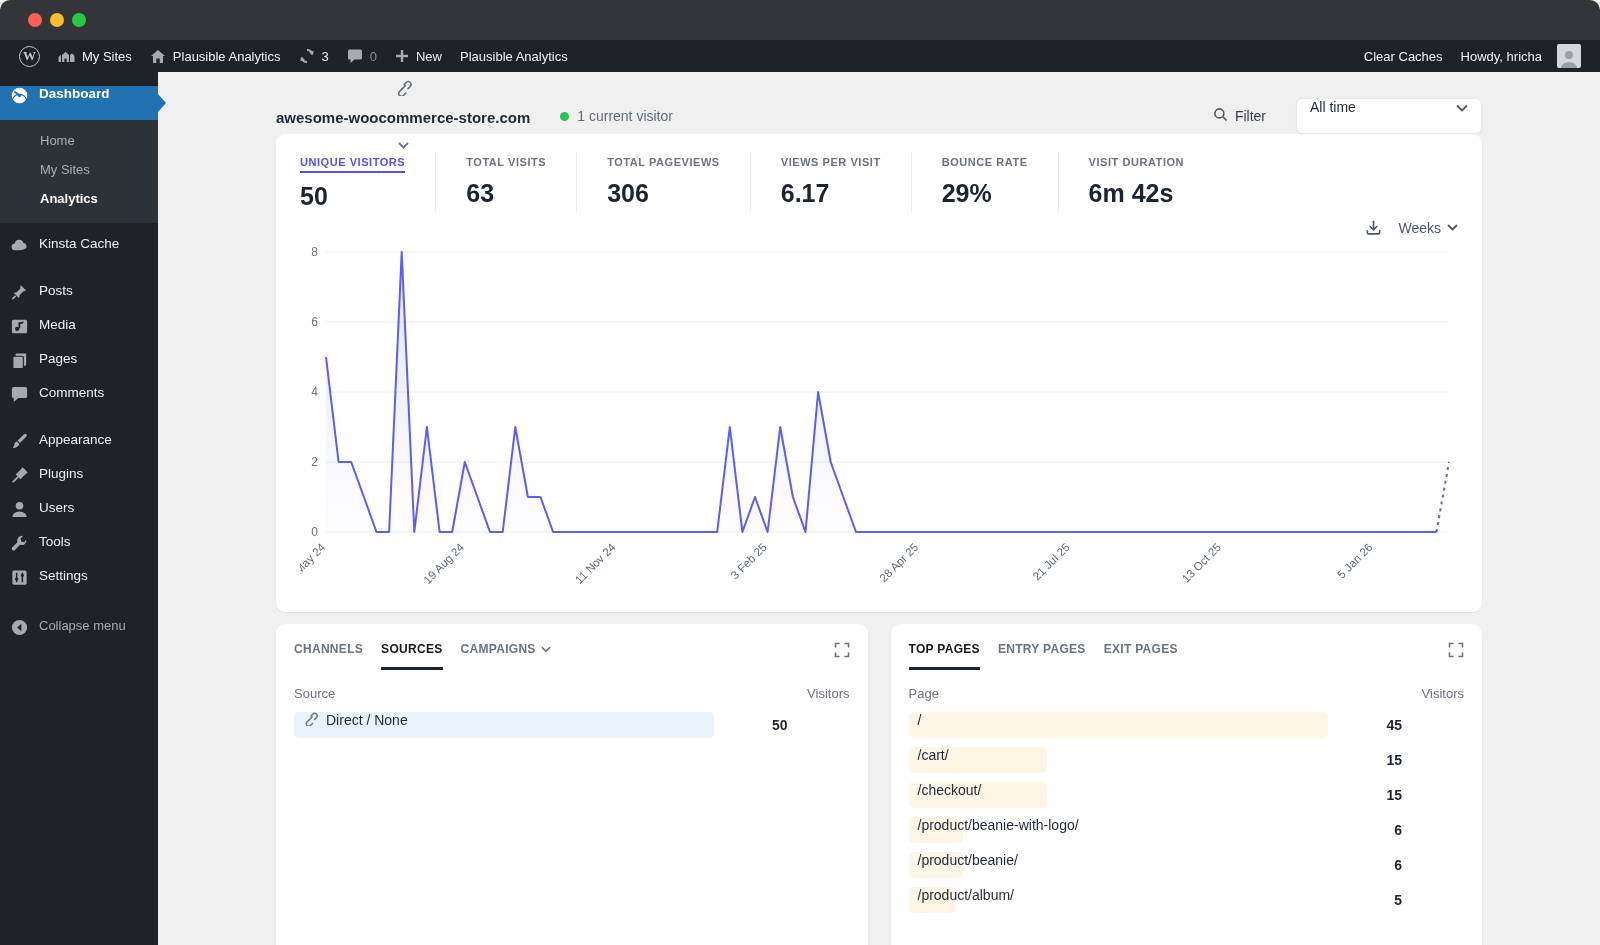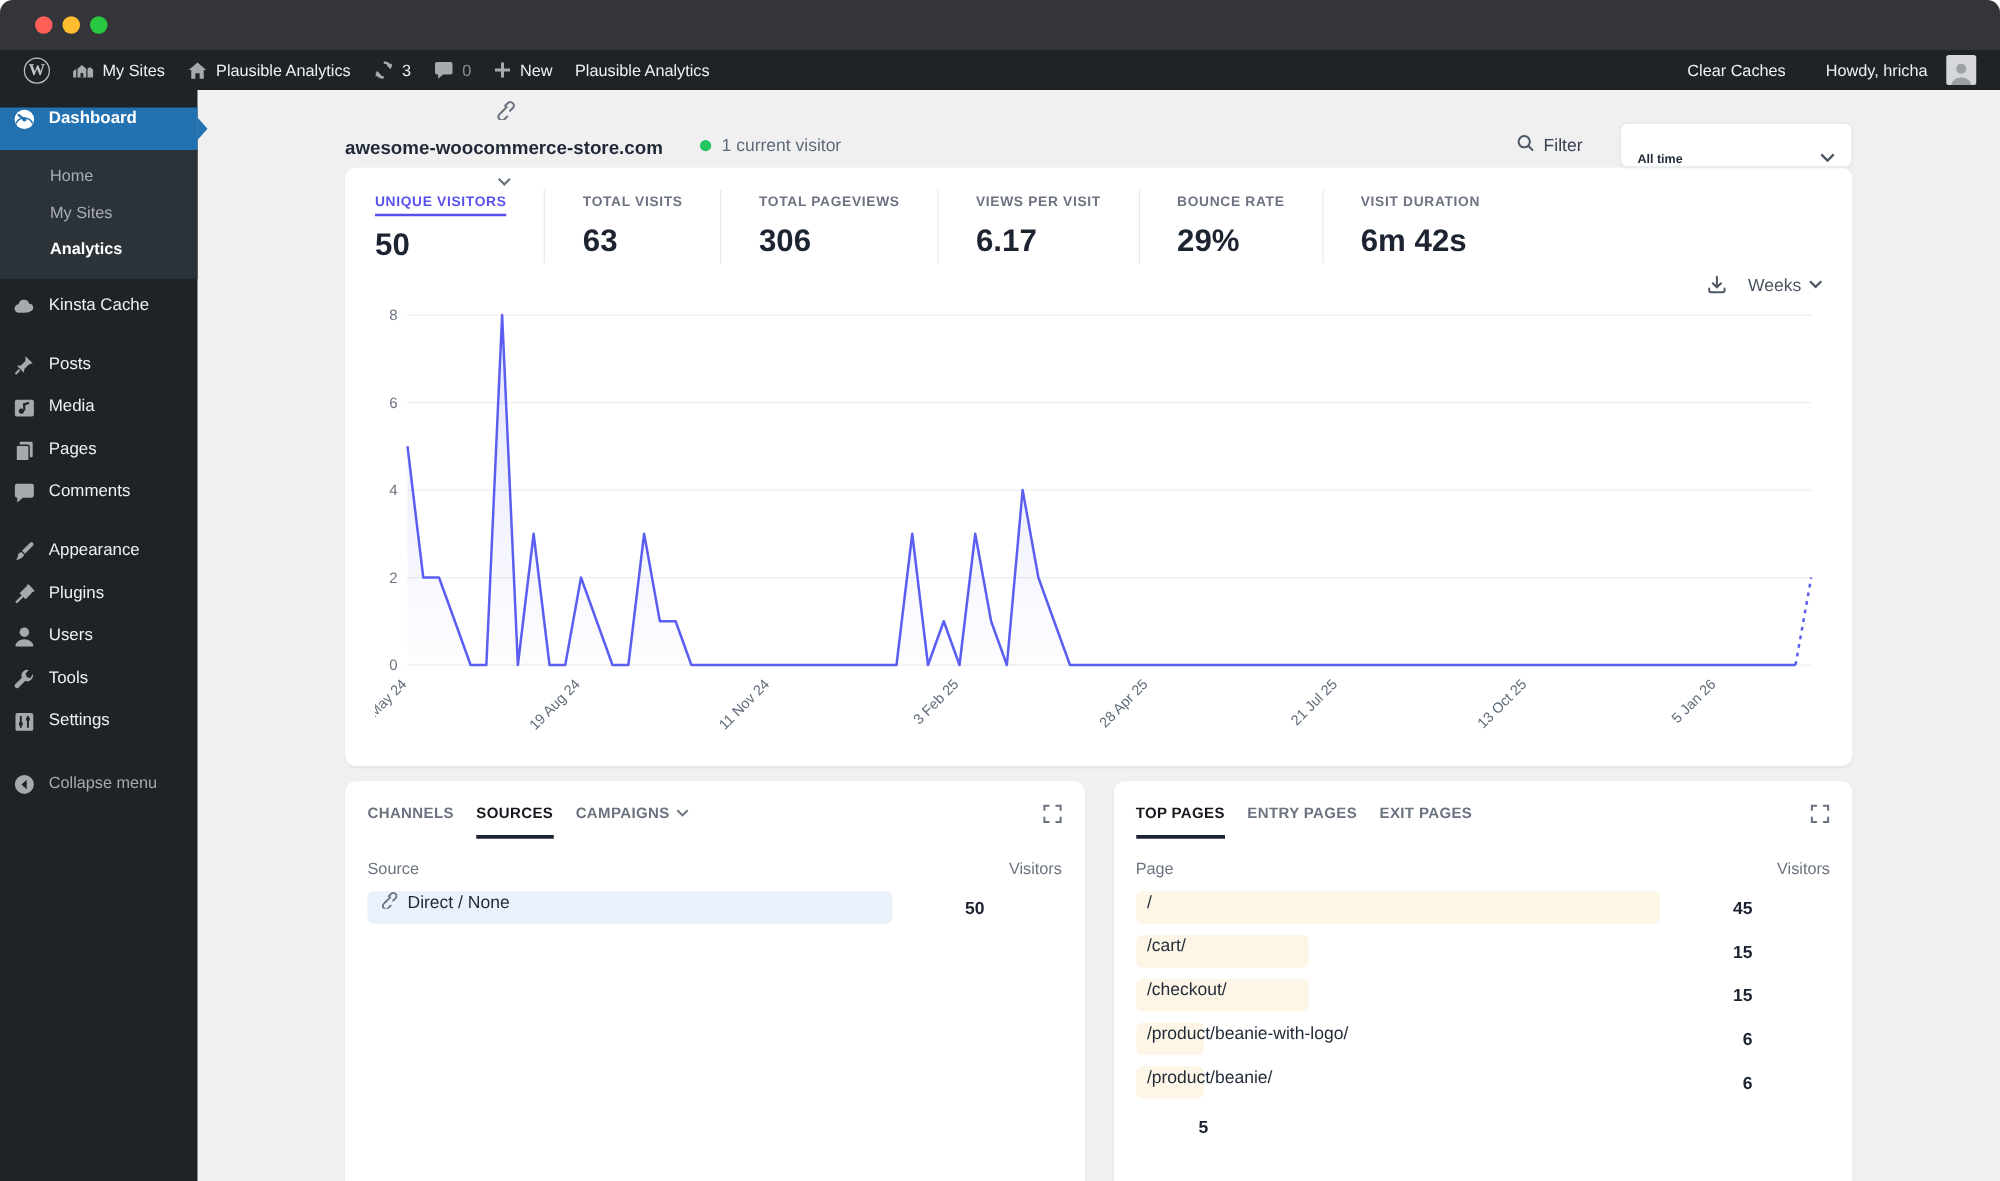--- a/index.html
+++ b/index.html
@@ -13,21 +13,21 @@
   .titlebar { flex:0 0 40px; background:#343539; display:flex; align-items:center; padding-left:28px; gap:8px; }
   .light { width:14px; height:14px; border-radius:50%; }
   .light.red { background:#ff5f57; } .light.yellow { background:#febc2e; } .light.green { background:#28c840; }
 
   
   .adminbar { flex:0 0 32px; background:#1d2327; color:#f0f0f1; display:flex; align-items:center;
               font-size:13px; padding:0 10px; }
   .ab-item { display:flex; align-items:center; gap:7px; padding:0 9px; height:32px; white-space:nowrap; }
   .ab-item svg { display:block; }
   .ab-count-muted { color:#8c8f94; }
-  .ab-right { margin-left:auto; display:flex; align-items:center;gap:14px; }
+  .ab-right { margin-left:auto; display:flex; align-items:center; }
   .wp-logo { width:21px; height:21px; border:1.6px solid #c3c4c7; border-radius:50%;
              display:flex; align-items:center; justify-content:center;
              font-family:"Liberation Serif", serif; font-size:13px; color:#c3c4c7; font-weight:bold; }
   .avatar { width:24px; height:24px; border-radius:2px; background:#d5d7da; margin-left:8px;
             display:flex; align-items:flex-end; justify-content:center; overflow:hidden; }
 
   
   .main { flex:1; display:flex; background:#f0f0f1; min-height:0; }
 
   
@@ -50,22 +50,22 @@
   .container { width:1206px; margin:0 auto; }
 
   .toolbar { margin-top:26px; display:flex; align-items:center; height:36px; }
   .site-picker { display:flex; align-items:center; gap:9px; cursor:pointer;flex-direction:column; }
   .site-domain { font-size:15px; font-weight:600; color:#1f2937; }
   .visitors-now { display:flex; align-items:center; gap:8px; margin-left:30px; font-size:14px; color:#5f6b7a; }
   .green-dot { width:9px; height:9px; border-radius:50%; }
   .toolbar-right { margin-left:auto; display:flex; align-items:center; }
   .filter-btn { display:flex; align-items:center; gap:7px; font-size:14px; color:#374151; cursor:pointer; }
   .range-select { margin-left:30px; width:186px; height:36px; background:#fff; border:1px solid #e7e9ee;
-                  border-radius:6px; display:flex; align-items:flex-end; justify-content:space-between;
-                  padding:0 13px; font-size:10px; font-weight:700; color:#1f2937; cursor:pointer;
+                  border-radius:6px; display:flex; align-items:flex-start; justify-content:space-between;
+                  padding:0 13px; font-size:14px; font-weight:400; color:#1f2937; cursor:pointer;
                   box-shadow:0 1px 2px rgba(0,0,0,.04); }
 
   .panel { background:#fff; border-radius:9px; box-shadow:0 1px 2px rgba(16,24,40,.06); }
   .chart-panel { padding:18px 24px 4px; }
 
   .stats-row { display:flex; }
   .stat { padding-right:30px; margin-right:30px; border-right:1px solid #e8eaee; cursor:pointer; }
   .stat:last-child { border-right:none; }
   .stat-label { font-size:11px; font-weight:700; letter-spacing:.55px; color:#6b7280; display:inline-block; }
   .stat.active .stat-label { color:#5850ec; border-bottom:2px solid #5850ec; padding-bottom:3px; }
@@ -463,20 +463,26 @@
               <div class="bar-row">
                 <div class="bar-zone">
                   <div class="bar-bg" style="width:13%;background:#fdf5e6"></div>
                   <div class="bar-label">
                     <span>/product/beanie/</span>
                   </div>
                 </div>
                 <div class="bar-value">6</div>
               </div>
               <div class="bar-row">
+                <div class="bar-zone">
+                  <div class="bar-bg" style="width:11%;background:#fdf5e6"></div>
+                  <div class="bar-label">
+                    <span>/product/album/</span>
+                  </div>
+                </div>
                 <div class="bar-value">5</div>
               </div>
             </div>
         </div>
 
       </div>
     </div>
   </div>
 </div>
 

